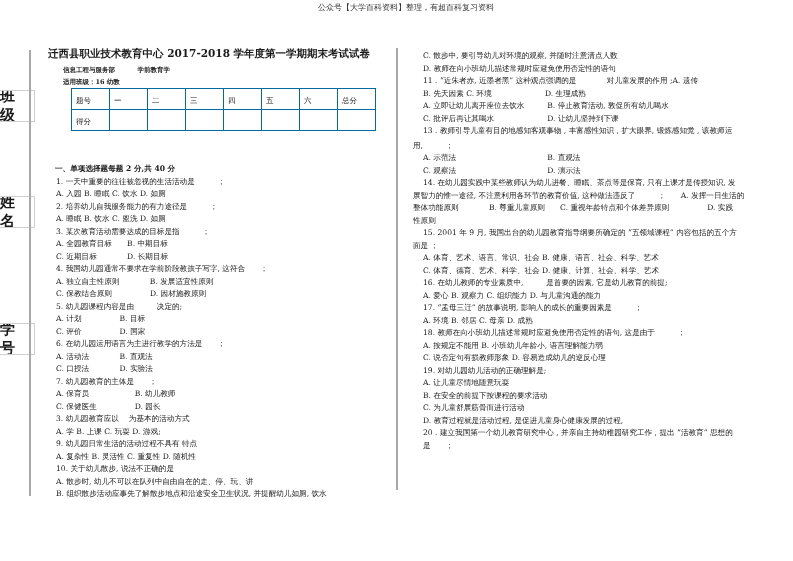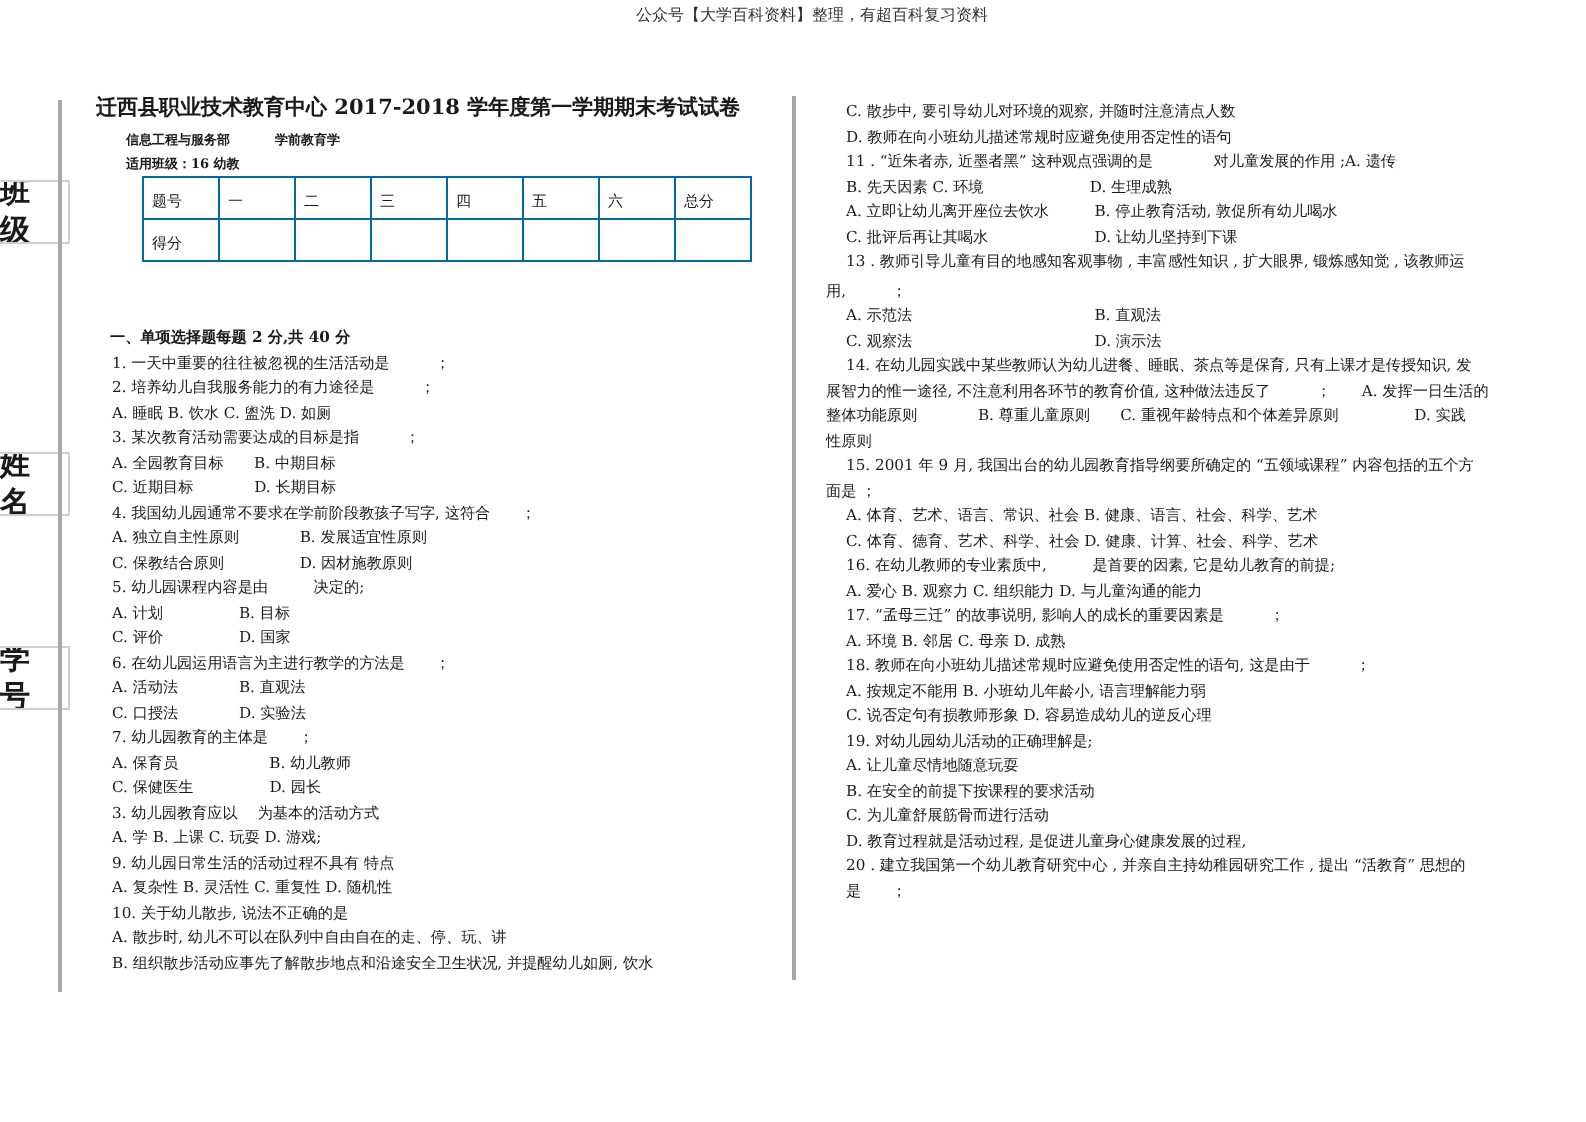--- a/index.html
+++ b/index.html
@@ -19,21 +19,21 @@
   .sec { font-weight:bold; }
   .ind { padding-left:10px; }
   .col2 .line { }
 </style>
 </head>
 <body>
 
 <div class="watermark">公众号【大学百科资料】整理，有超百科复习资料</div>
 
 <div class="margin-box" style="top:90px;">班级</div>
-<div class="margin-box" style="top:196px;margin-top:30px;">姓名</div>
+<div class="margin-box" style="top:196px;">姓名</div>
 <div class="margin-box" style="top:323px;">学号</div>
 
 <div class="vline" style="left:29px; top:50px; height:446px;"></div>
 <div class="vline" style="left:396px; top:48px; height:442px;"></div>
 
 <div class="title">迁西县职业技术教育中心 2017-2018 学年度第一学期期末考试试卷</div>
 <div class="sub" style="top:66px;">
   <span>信息工程与服务部</span>
   <span style="display:inline-block;width:18px;"></span>
   <span>学前教育学</span>
@@ -61,20 +61,21 @@
     <td></td>
     <td></td>
     <td></td>
   </tr>
 </tbody>
   </table>
 
 <div class="col" style="left:56px; top:131px; width:335px;margin-top:32px;">
   <div class="line sec" style="margin-left:-1px;">一、单项选择题每题 2 分,共 40 分</div>
   <div class="line">1. 一天中重要的往往被忽视的生活活动是　　　；</div>
+  <div class="line">A. 入园  B. 睡眠  C. 饮水  D. 如厕</div>
   <div class="line">2. 培养幼儿自我服务能力的有力途径是　　　；</div>
   <div class="line">A. 睡眠  B. 饮水  C. 盥洗  D. 如厕</div>
   <div class="line">3.  某次教育活动需要达成的目标是指　　　；</div>
   <div class="line">A.  全园教育目标　　B.  中期目标</div>
   <div class="line">C.  近期目标　　　　D.  长期目标</div>
   <div class="line">4.  我国幼儿园通常不要求在学前阶段教孩子写字, 这符合　　；</div>
   <div class="line">A.  独立自主性原则　　　　B.  发展适宜性原则</div>
   <div class="line">C.  保教结合原则　　　　　D.  因材施教原则</div>
   <div class="line">5.  幼儿园课程内容是由　　　决定的;</div>
   <div class="line">A.  计划　　　　　B.  目标</div>

